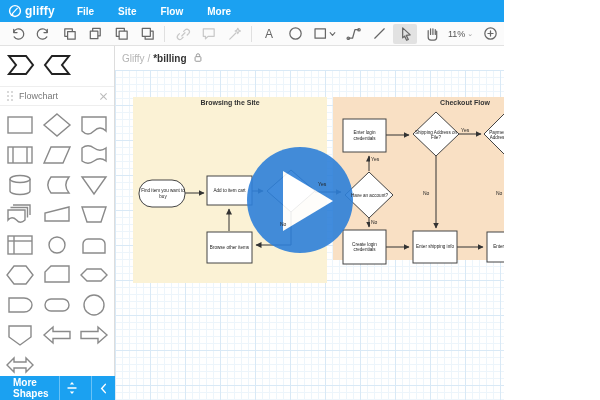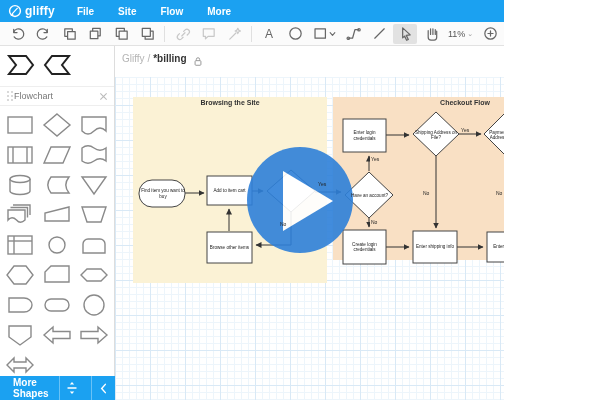--- a/index.html
+++ b/index.html
@@ -30,35 +30,35 @@
   .caret { font-size:7px; color:#999; }
   .tspacer { flex:1 1 auto; }
 
   
   .sidebar { position:absolute; left:0; top:46px; width:115px; bottom:0;
     background:#fff; border-right:1px solid #DDD; z-index:20; display:flex; flex-direction:column; }
   .special-row { display:flex; gap:6px; padding:6px 6px 4px 6px; }
   .special-cell svg { stroke:#222; fill:none; stroke-width:2; }
   .panel-header { display:flex; align-items:center; height:20px; padding:0 6px;
     border-top:1px solid #EEE; border-bottom:1px solid #EEE; color:#777; }
-  .panel-title { font-size:9px; flex:1; }
+  .panel-title { font-size:9px; flex:1; margin-left:5px; }
   .shape-grid { display:grid; grid-template-columns:repeat(3,1fr); padding:4px 2px;
     row-gap:1px; flex:1; align-content:start; }
   .shape-cell { display:flex; align-items:center; justify-content:center; height:29px; }
   .shape-cell svg { stroke:#8A8A8A; fill:none; stroke-width:1.4; }
   .more-shapes { position:absolute; left:0; bottom:0; width:115px; height:24px;
     background:#1BA1F1; display:flex; align-items:center; color:#fff;gap:8px; }
   .more-label { font-size:10px; font-weight:bold; flex:1; padding-left:13px; }
   .more-btn { width:24px; height:24px; display:flex; align-items:center; justify-content:center;
     border-left:1px solid rgba(255,255,255,.35); }
   .more-btn svg { stroke:#fff; fill:none; stroke-width:1.4; stroke-linecap:round; }
 
   
-  .titlebar { position:absolute; left:115px; top:53px; right:0; height:24px;
-    background:#fff; display:flex; padding-left:7px; z-index:15; }
+  .titlebar { position:absolute; left:115px; top:46px; right:0; height:24px;
+    background:#fff; display:flex; align-items:center; padding-left:7px; z-index:15; }
   .bc-prefix { font-size:10px; color:#B5B5B5; }
   .doc-title { font-size:10px; color:#333; font-weight:bold; margin-left:3px; }
   .lock { margin-left:6px; }
   .lock svg { stroke:#999; fill:none; stroke-width:1.2; }
 
   
   .canvas { position:absolute; left:115px; top:70px; right:0; bottom:0; background:#fff;
     background-image:
       linear-gradient(#D9E9F6 1px, transparent 1px),
       linear-gradient(90deg, #D9E9F6 1px, transparent 1px),

